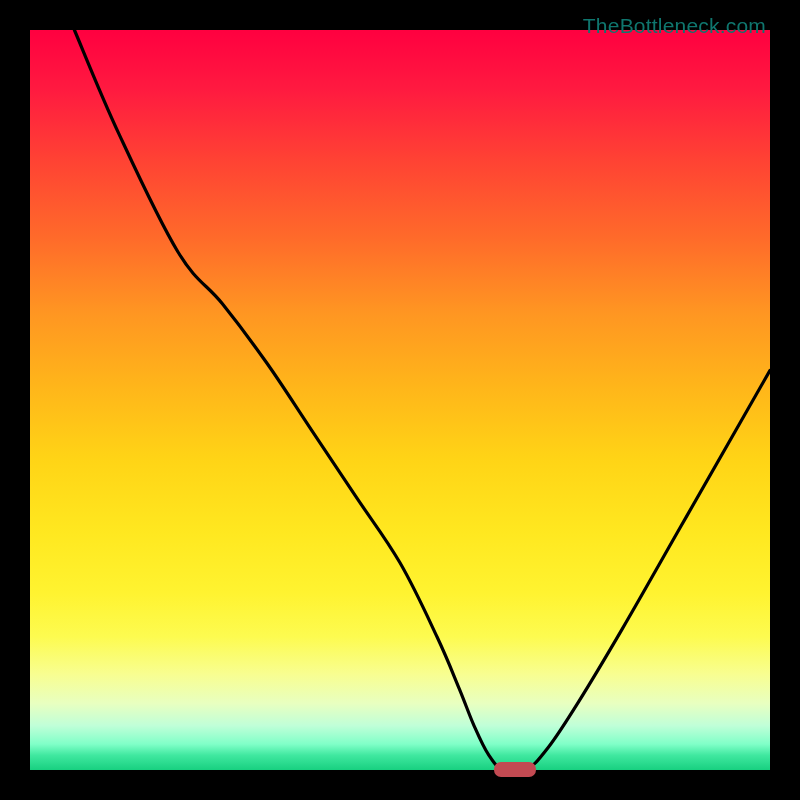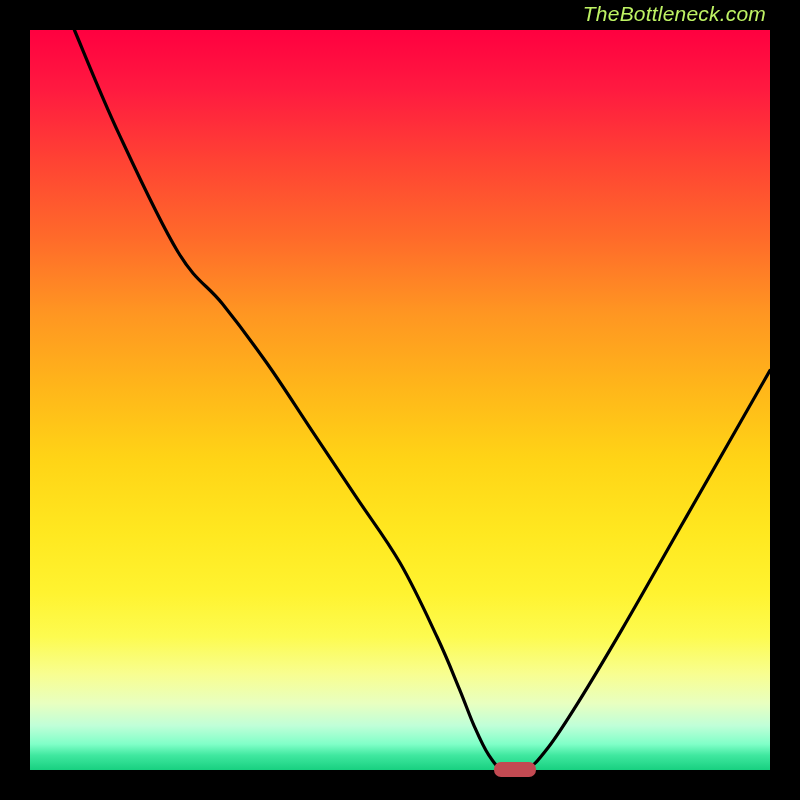--- a/index.html
+++ b/index.html
@@ -24,27 +24,26 @@
       #fdfb50 82%,
       #f8fe90 87%,
       #e8ffc0 91%,
       #c0ffd8 94%,
       #80ffc8 96.5%,
       #40e8a0 98%,
       #18d080 100%);
   }
   .watermark {
     position: absolute;
-    top: 2px;
+    top: 14px;
     right: 34px;
-    color: #bef264;
+    color: #0f766e;
     font-size: 21px;
     font-weight: 500;
     letter-spacing: 0.2px;
-    font-style: italic;
   }
   svg.curve {
     position: absolute;
     left: 30px;
     top: 30px;
     width: 740px;
     height: 740px;
     overflow: visible;
   }
   .marker {

